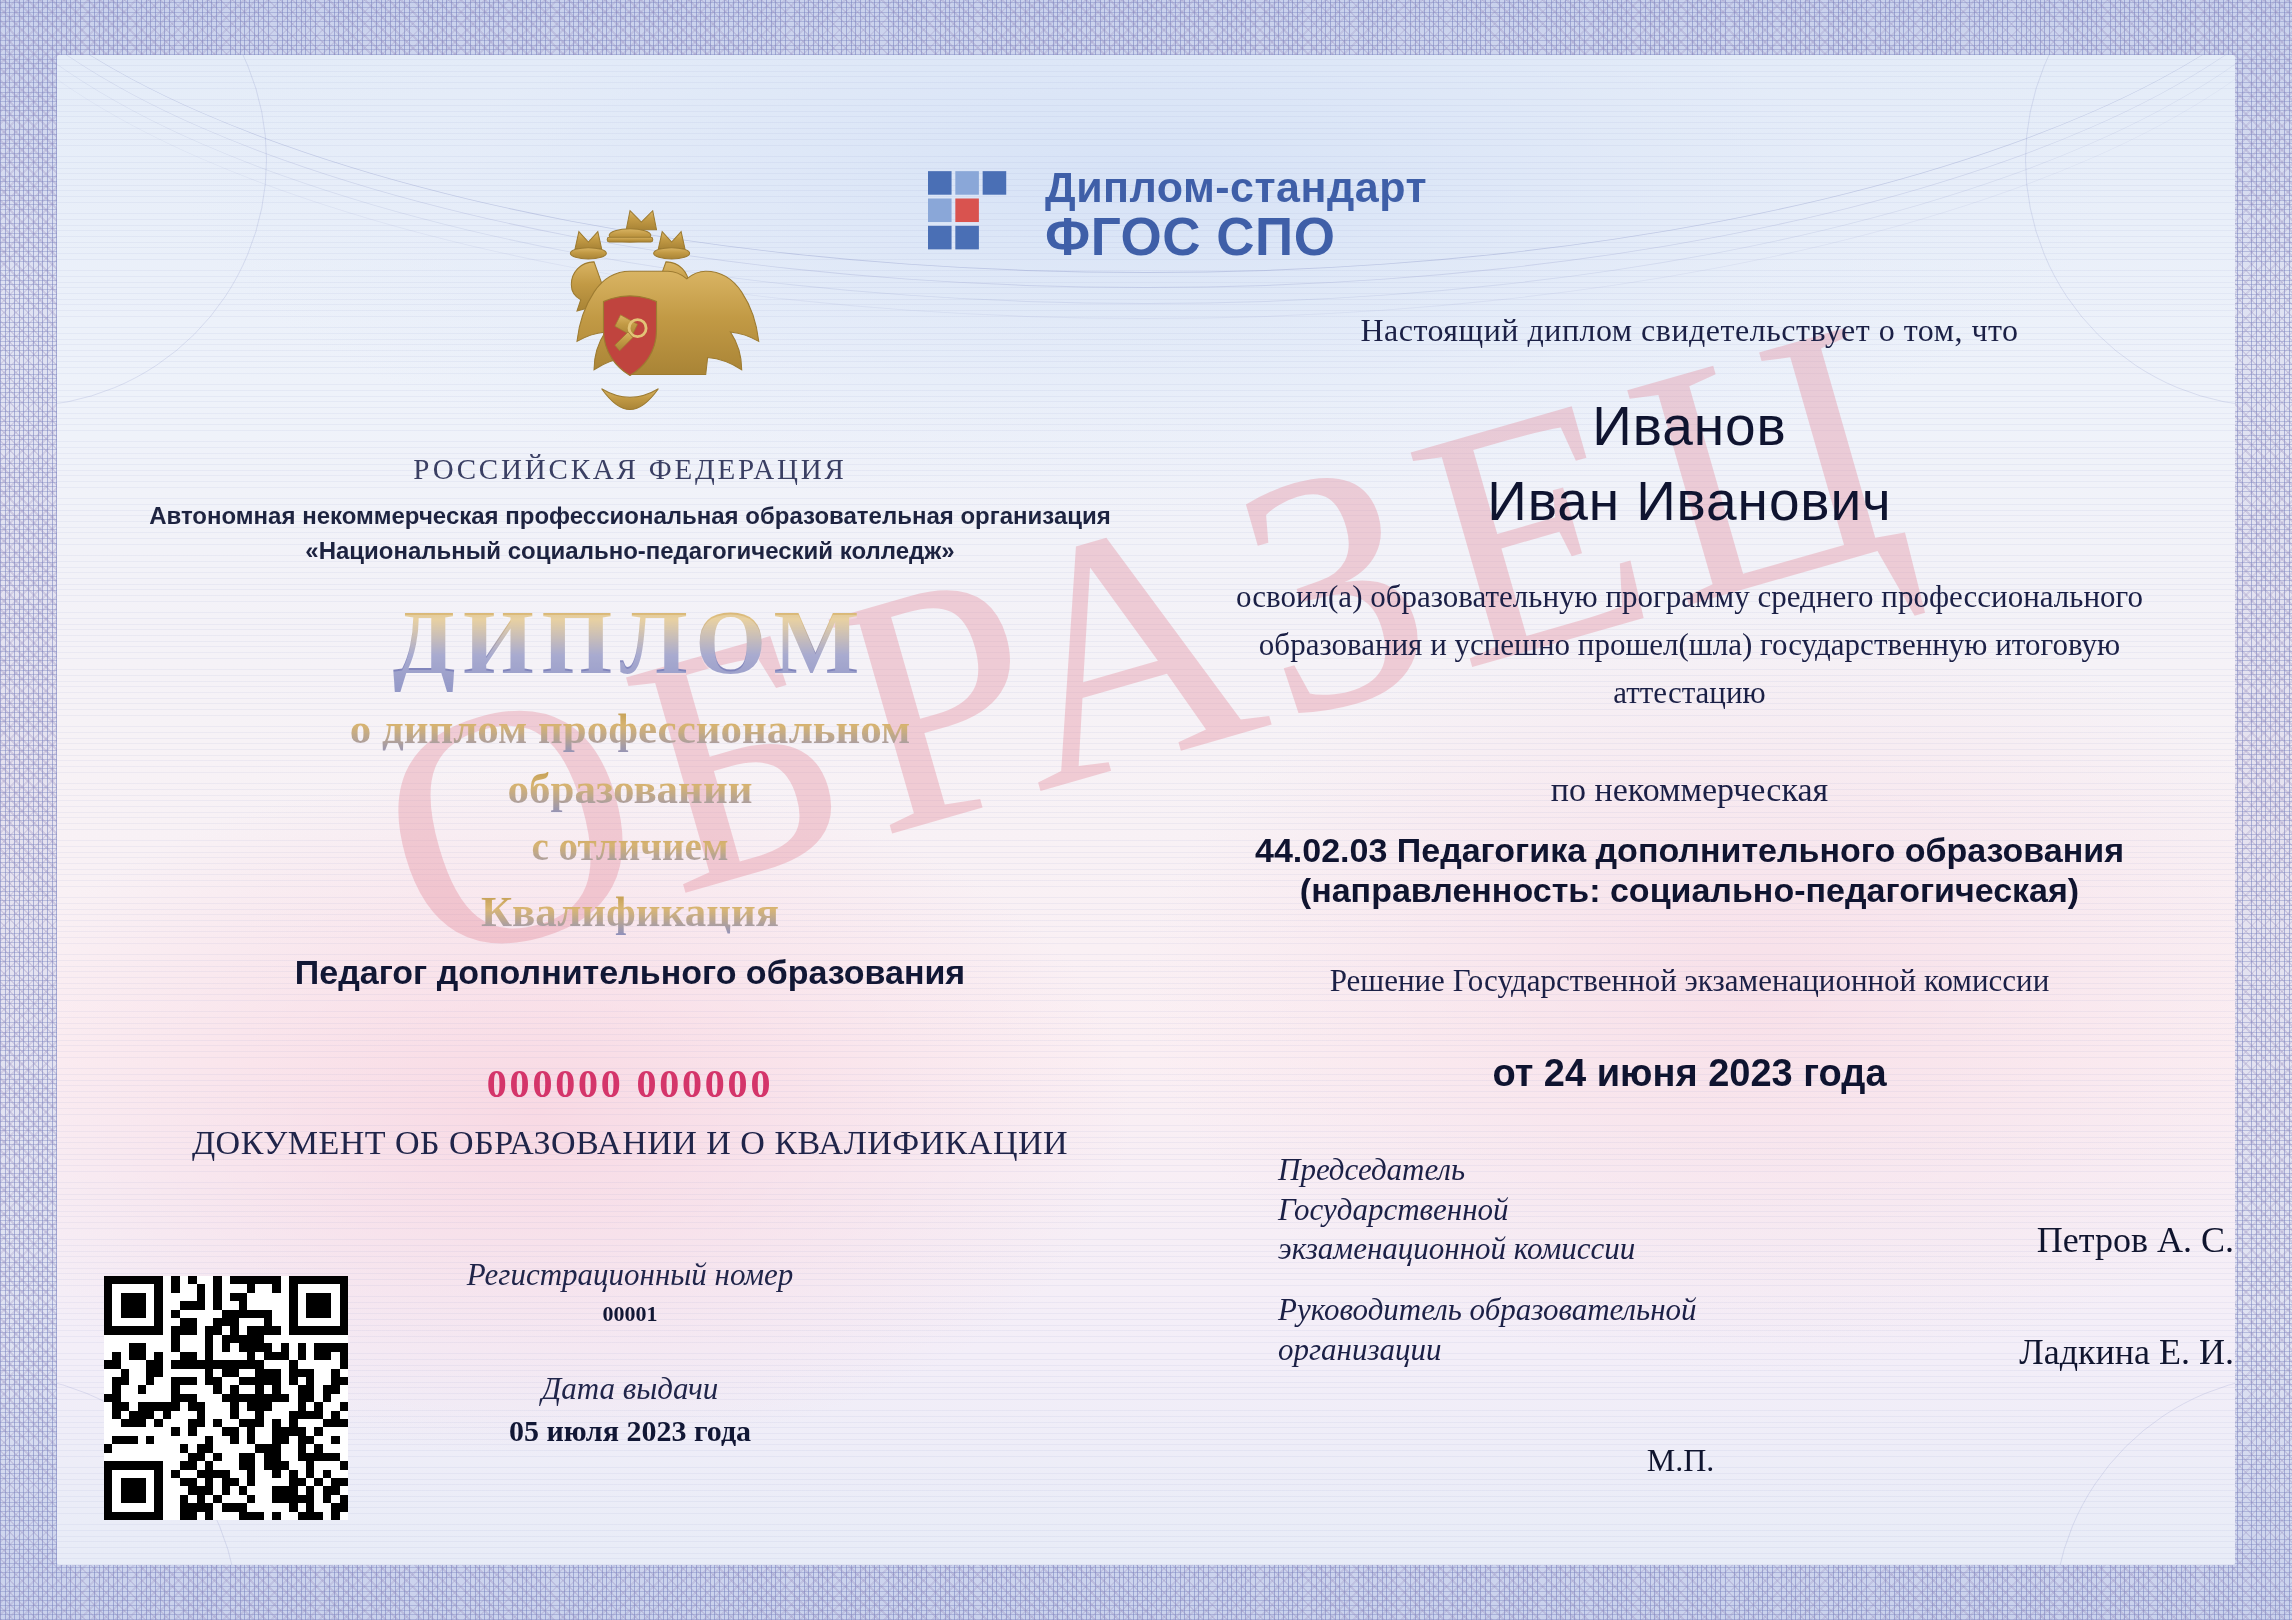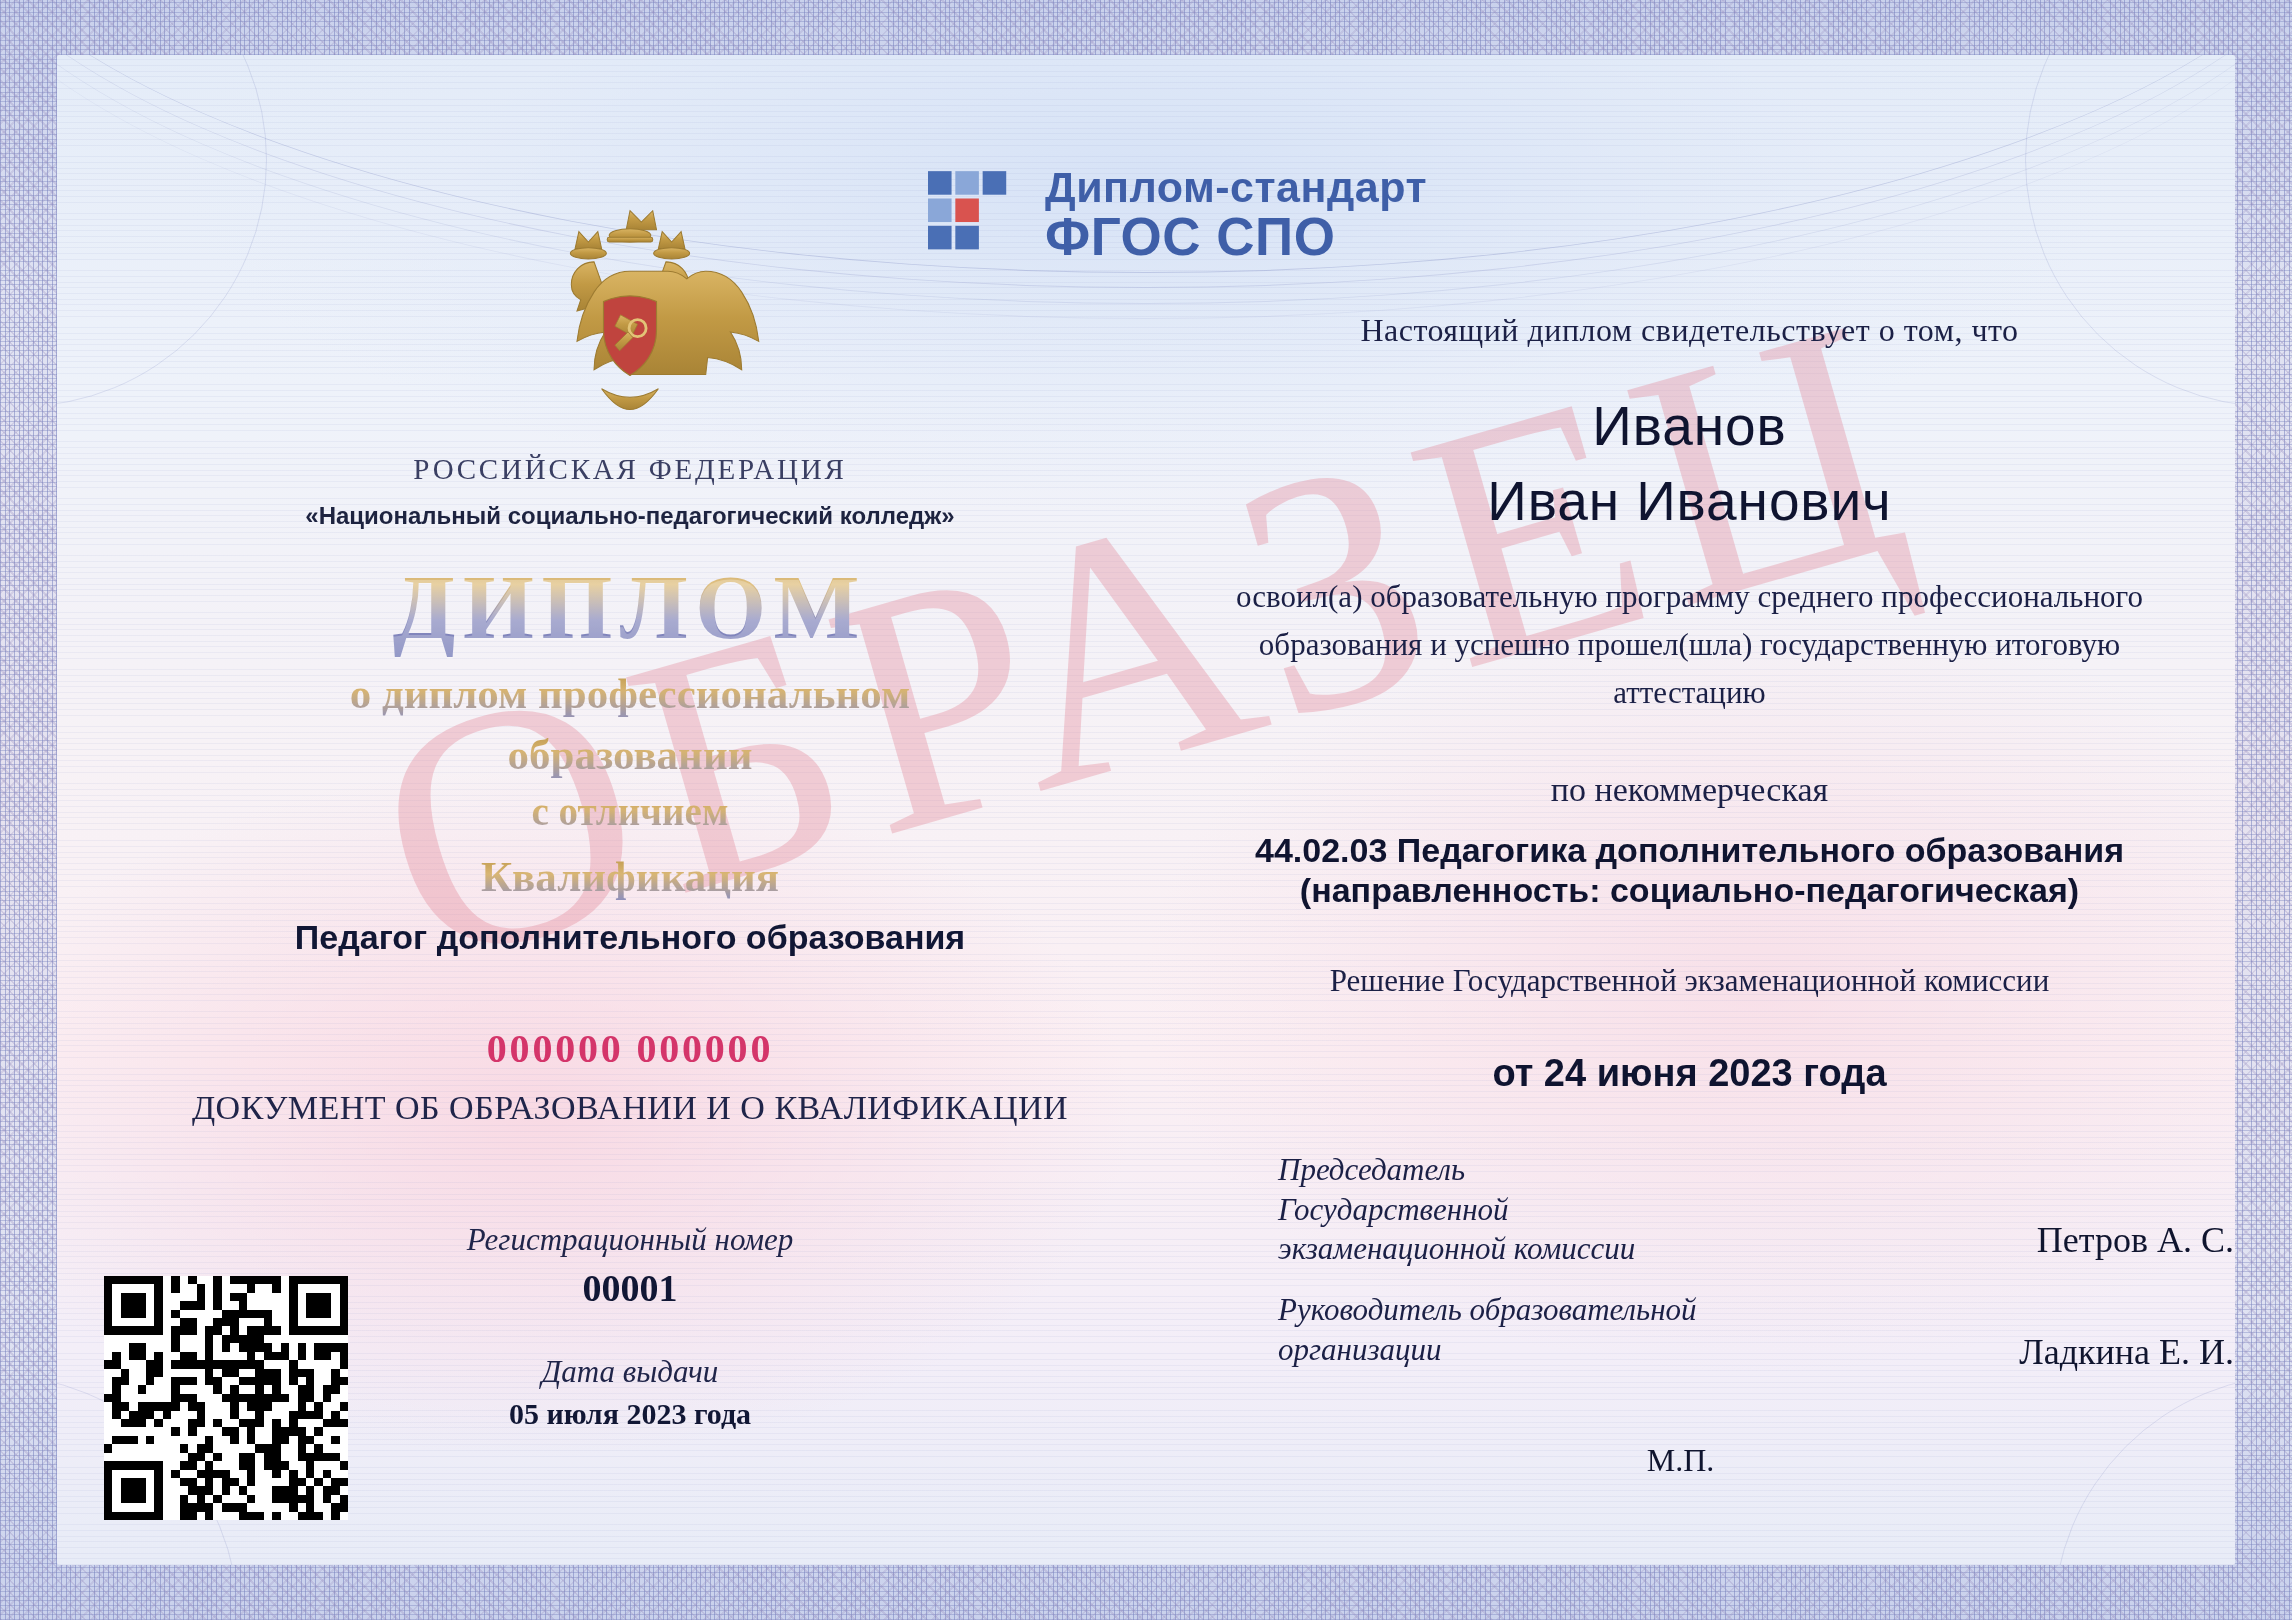--- a/index.html
+++ b/index.html
@@ -235,21 +235,21 @@
     margin-top: 95px;
     font-family: "Liberation Serif", serif;
     font-style: italic;
     font-size: 31px;
     color: #20254a;
   }
   .reg-value {
     margin-top: 7.6px;
     font-family: "Liberation Serif", serif;
     font-weight: bold;
-    font-size: 38px;
+    font-size: 22px;
     color: #111735;
   }
   .issue-label {
     margin-top: 44px;
     font-family: "Liberation Serif", serif;
     font-style: italic;
     font-size: 31px;
     color: #20254a;
   }
   .issue-value {
@@ -447,20 +447,21 @@
           <path d="M140 118 l18 10 -6 12 -18-10z"></path>
           <circle cx="158" cy="132" r="9" fill="none" stroke="#e2c377" stroke-width="3"></circle>
           <path d="M134 150 l14-14 5 6 -14 14z"></path>
         </g>
       </svg>
     </div>
 
     <div class="rf-title">РОССИЙСКАЯ ФЕДЕРАЦИЯ</div>
 
     <div class="org-line">
+      <div>Автономная некоммерческая профессиональная образовательная организация</div>
       <div>«Национальный социально-педагогический колледж»</div>
     </div>
 
     <div class="diplom-word">ДИПЛОМ</div>
 
     <div class="sub-gold">о диплом профессиональном</div>
     <div class="sub-gold">образовании</div>
     <div class="sub-gold small">с отличием</div>
 
     <div class="qual-label">Квалификация</div>

